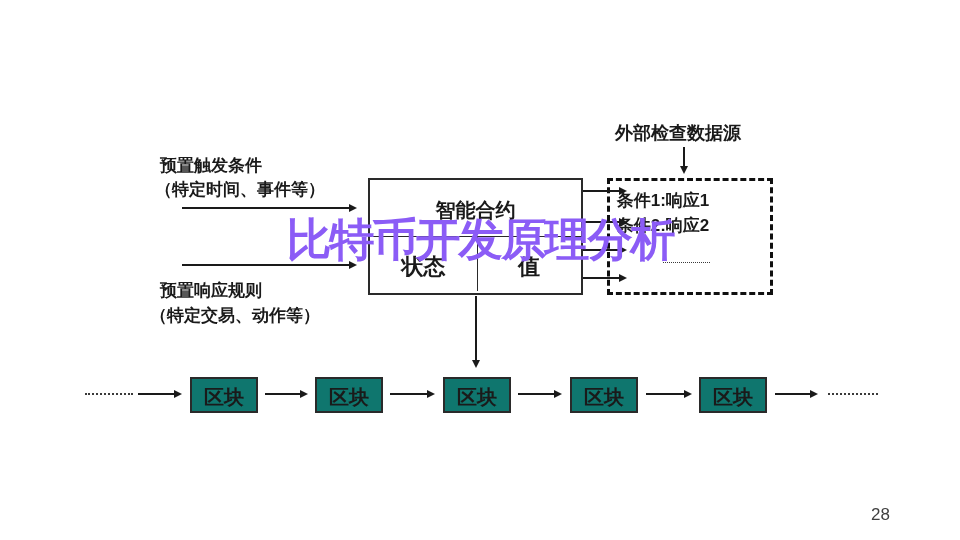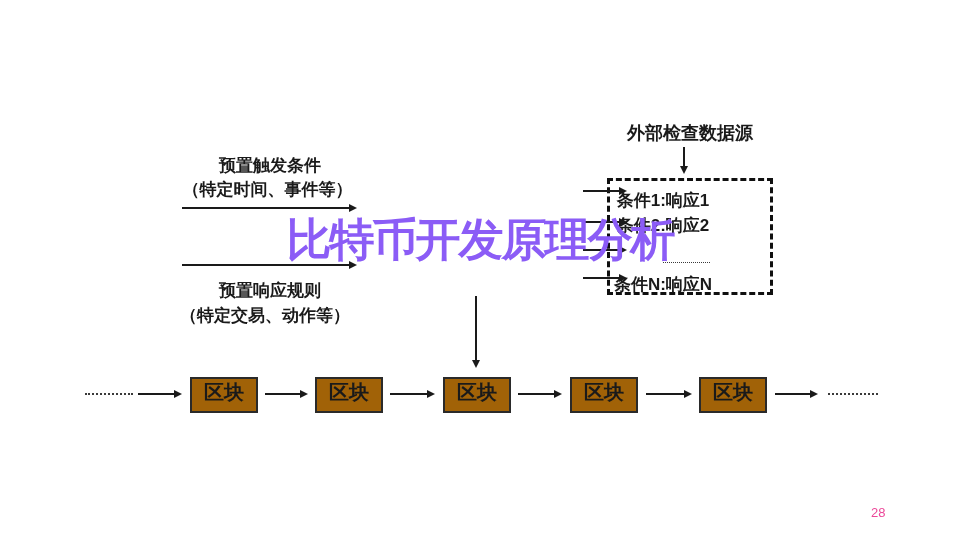--- a/index.html
+++ b/index.html
@@ -4,21 +4,21 @@
 <style>
   * { margin:0; padding:0; box-sizing:border-box; }
   html,body { width:960px; height:540px; }
   body {
     background:#ffffff;
     font-family:"Liberation Sans","DejaVu Sans",sans-serif;
     overflow:hidden;
   }
   .stage { position:relative; width:960px; height:540px; background:#ffffff; color:#1a1a1a; }
 
-  .lbl { position:absolute; text-align:center; font-weight:700; color:#1a1a1a; white-space:nowrap; }
+  .lbl { position:absolute; text-align:left; font-weight:700; color:#1a1a1a; white-space:nowrap; }
 
   
   .harrow { position:absolute; height:0; border-top:2px solid #1a1a1a; }
   .harrow::after { content:""; position:absolute; right:-8px; top:-5px; width:0; height:0;
                    border-left:8px solid #1a1a1a; border-top:4px solid transparent; border-bottom:4px solid transparent; }
 
   
   .varrow { position:absolute; width:0; border-left:2px solid #1a1a1a; }
   .varrow::after { content:""; position:absolute; bottom:-8px; left:-5px; width:0; height:0;
                    border-top:8px solid #1a1a1a; border-left:4px solid transparent; border-right:4px solid transparent; }
@@ -32,53 +32,59 @@
   .contract .hdiv { position:absolute; left:0; top:56px; width:100%; height:0; border-top:1.5px solid #2a2a2a; }
   .contract .vdiv { position:absolute; left:107px; top:56px; width:0; height:55px; border-left:1.5px solid #2a2a2a; }
   .contract .cell { position:absolute; top:72px; width:107px; text-align:center; font-size:22px; font-weight:700; }
 
   .dashedbox { position:absolute; left:607px; top:178px; width:166px; height:117px;
                border:3px dashed #101010; }
   .cond { position:absolute; left:585px; width:156px; text-align:center;
           font-size:17px; font-weight:700; white-space:nowrap; }
 
   .blockbox { position:absolute; top:377px; width:68px; height:36px; border:2px solid #2a2a2a;
-              background:#a16207; display:flex; align-items:flex-start; justify-content:center;
+              background:#0f766e; display:flex; align-items:flex-end; justify-content:center;
               font-size:20px; font-weight:700; }
 
   .title { position:absolute; left:480px; top:210px; transform:translateX(-50%);
            font-size:45px; font-weight:900; letter-spacing:-2px; color:#8b5cf6;
            white-space:nowrap; z-index:10; }
 
   .watermark { position:absolute; left:752px; top:483px; font-size:28px; color:#c6c6c6;
                letter-spacing:1px; white-space:nowrap; }
-  .pagenum { position:absolute; left:871px; top:505px; font-size:13px; color:#ec4899; }
+  .pagenum { position:absolute; left:871px; top:505px; font-size:17px; color:#404040; }
 </style>
 </head>
 <body>
 
 <div class="stage">
 
   <div class="lbl" style="left:155px; top:178px; width:225px; font-size:17px;">（特定时间、事件等）</div>
   <div class="lbl" style="left:160px; top:154px; width:220px; font-size:17px;">预置触发条件</div>
   <div class="harrow" style="left:182px; top:207px; width:167px;"></div>
 
   <div class="harrow" style="left:182px; top:264px; width:167px;"></div>
   <div class="lbl" style="left:160px; top:279px; width:220px; font-size:17px;">预置响应规则</div>
   <div class="lbl" style="left:150px; top:304px; width:230px; font-size:17px;">（特定交易、动作等）</div>
 
+  <div class="contract">
+    <div class="hdr">智能合约</div>
+    <div class="hdiv"></div>
+    <div class="vdiv"></div>
+    <div class="cell" style="left:0;">状态</div>
+    <div class="cell" style="left:107px; width:104px;">值</div>
+  </div>
 
   <div class="lbl" style="left:615px; top:121px; width:150px; font-size:18px;">外部检查数据源</div>
   <div class="varrow" style="left:683px; top:147px; height:19px;"></div>
 
   <div class="dashedbox"></div>
   <div class="cond" style="top:189px;">条件1:响应1</div>
   <div class="cond" style="top:214px;">条件2:响应2</div>
   <div class="dots" style="left:663px; top:262px; width:47px; border-top-width:1.5px;"></div>
-  <div class="cond" style="top:273px;">条件N:响应N</div>
 
   <div class="harrow" style="left:583px; top:190px; width:36px;"></div>
   <div class="harrow" style="left:583px; top:221px; width:36px;"></div>
   <div class="harrow" style="left:583px; top:249px; width:36px;"></div>
   <div class="harrow" style="left:583px; top:277px; width:36px;"></div>
 
   <div class="varrow" style="left:475px; top:296px; height:64px;"></div>
 
   <div class="dots" style="left:85px; top:393px; width:48px;"></div>
   <div class="harrow" style="left:138px; top:393px; width:36px;"></div>

